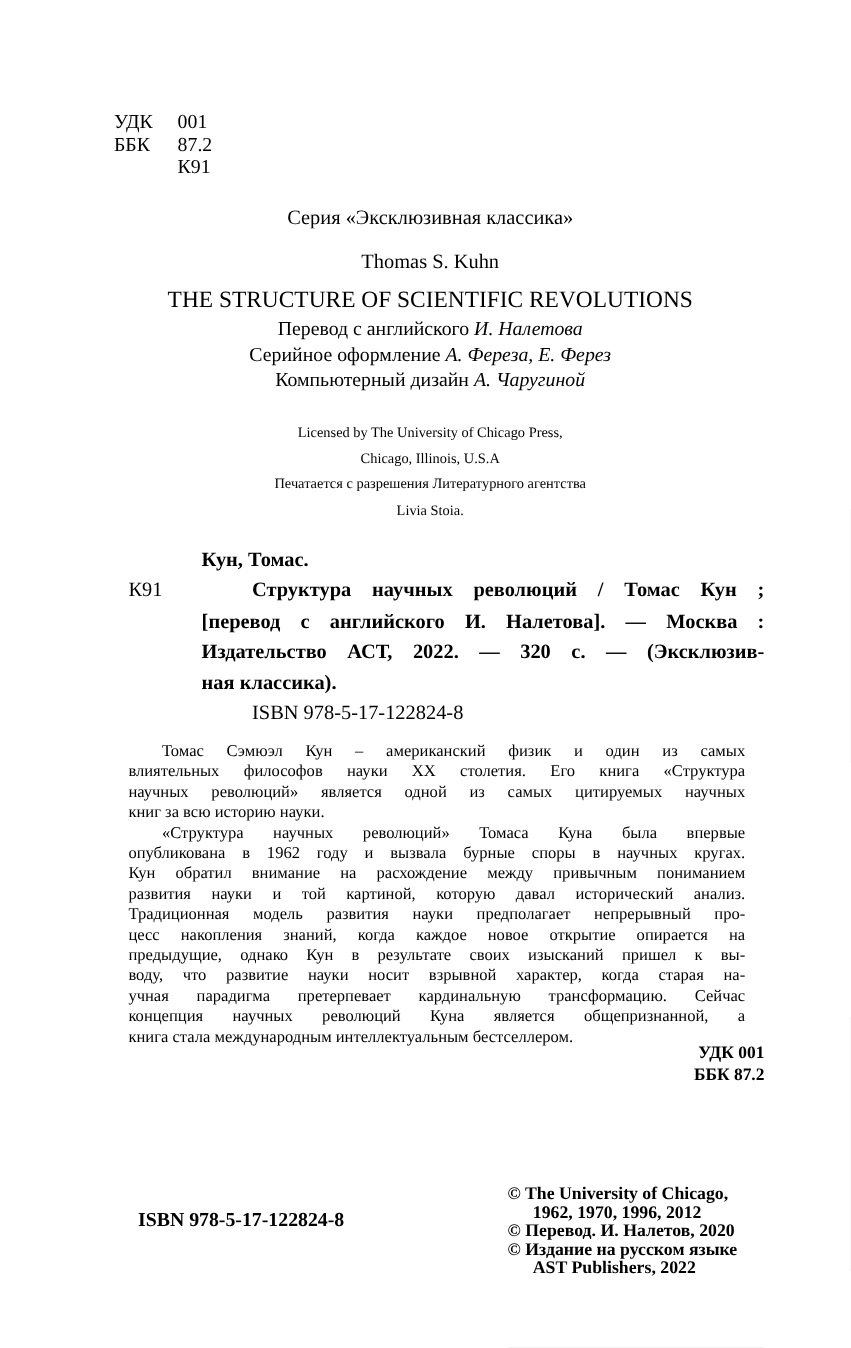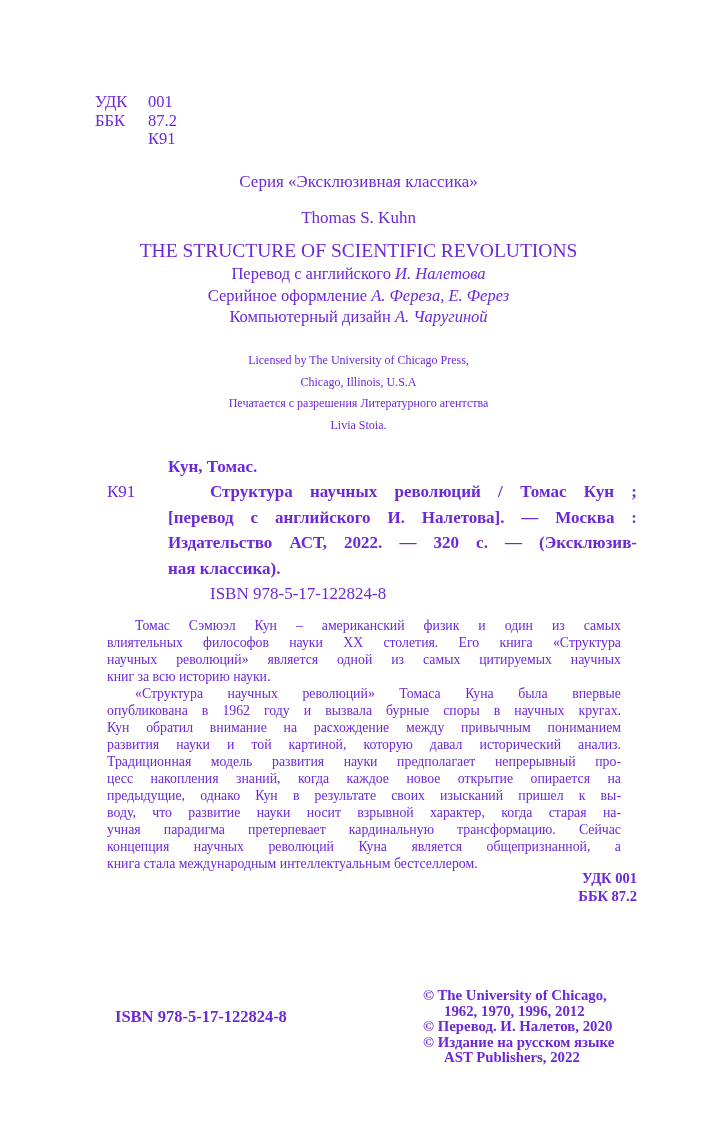--- a/index.html
+++ b/index.html
@@ -1,18 +1,18 @@
 <!DOCTYPE html>
 <html><head>
 <meta charset="utf-8">
 <style>
   html,body { margin:0; padding:0; background:#e8e8e8; }
   .page {
     position:relative; width:709px; height:1123px; margin:0 auto;
-    background:#ffffff; color:#6d28d9; overflow:hidden;
+    background:#ffffff; color:#000000; overflow:hidden;
     font-family:"Liberation Serif","DejaVu Serif",serif;
   }
   
   .top-codes { position:absolute; left:95px; top:93px; font-size:16.5px; line-height:18.5px; }
   .top-codes .lbl { display:inline-block; width:53px; }
   .top-codes .code-line { padding-left:53px; }
 
   
   .centered { position:absolute; left:80px; right:72px; text-align:center; }
   .series-line   { top:172px; font-size:17px;text-align:center; }

